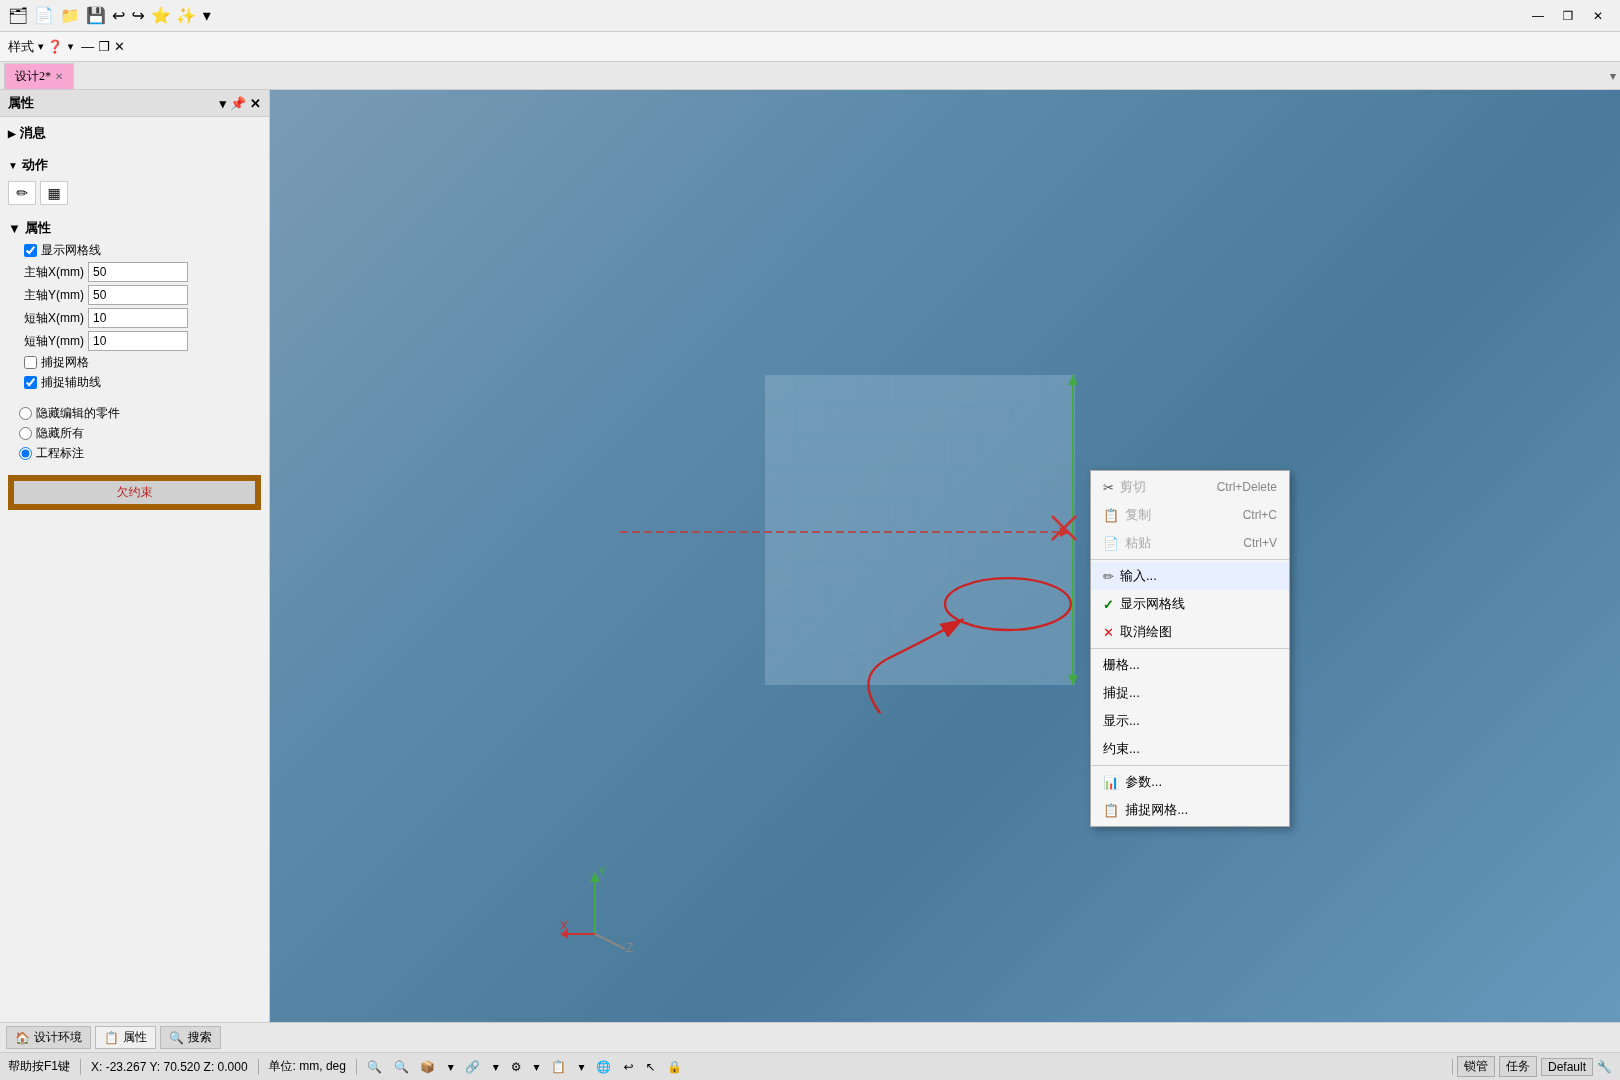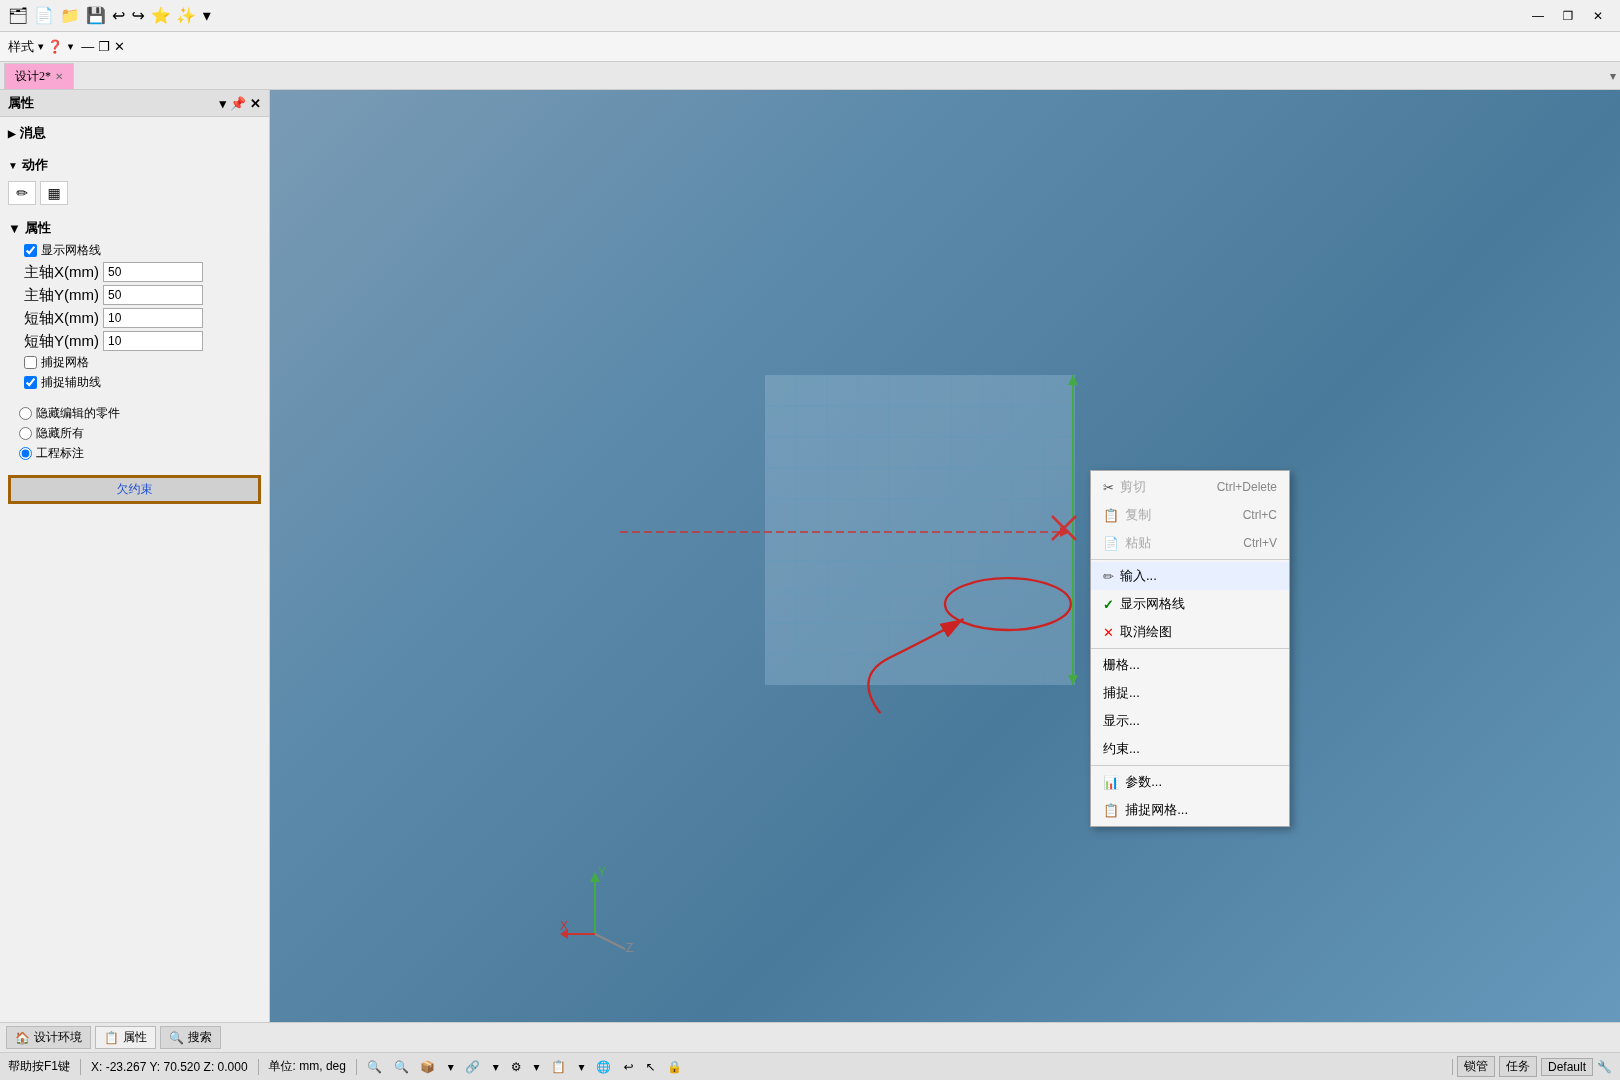--- a/index.html
+++ b/index.html
@@ -59,35 +59,35 @@
     .action-icons { display: flex; gap: 4px; padding: 4px 8px; }
     .action-icon {
       width: 28px; height: 24px; background: #fff; border: 1px solid #ccc;
       display: flex; align-items: center; justify-content: center; cursor: pointer; font-size: 14px;
     }
 
     
     .attrs-section { padding: 4px 8px; }
     .attr-title { font-weight: bold; padding: 2px 0; display: flex; align-items: center; gap: 4px; }
     .attr-row { display: flex; align-items: center; margin: 3px 16px; }
-    .attr-row label { font-size: 15px; white-space: nowrap; margin-right: 4px; }
+    .attr-row label { font-size: 12px; white-space: nowrap; margin-right: 4px; }
     .attr-row input[type="text"] {
       width: 100px; height: 20px; border: 1px solid #aaa; padding: 1px 4px;
       font-size: 12px; background: #fff;
     }
     .attr-row input[type="checkbox"] { margin-right: 4px; }
     .attr-row span { font-size: 12px; }
 
     .radio-row { display: flex; align-items: center; margin: 3px 8px; }
     .radio-row input[type="radio"] { margin-right: 4px; }
     .radio-row span { font-size: 12px; }
 
     .constraint-btn {
-      margin: 6px 8px; padding: 3px 0; background: #d0d0d0; border: 3px solid #a16207;
-      text-align: center; font-size: 12px; cursor: pointer; color: #1d4ed8;
+      margin: 6px 8px; padding: 3px 0; background: #d0d0d0; border: 6px solid #a16207;
+      text-align: center; font-size: 12px; cursor: pointer; color: #b91c1c;
     }
 
     
     #viewport {
       flex: 1; position: relative; overflow: hidden;
       background: linear-gradient(135deg, #7a9bb5 0%, #5c8aaa 30%, #4a7a9b 60%, #6699bb 100%);
     }
 
     
     .grid-area {

